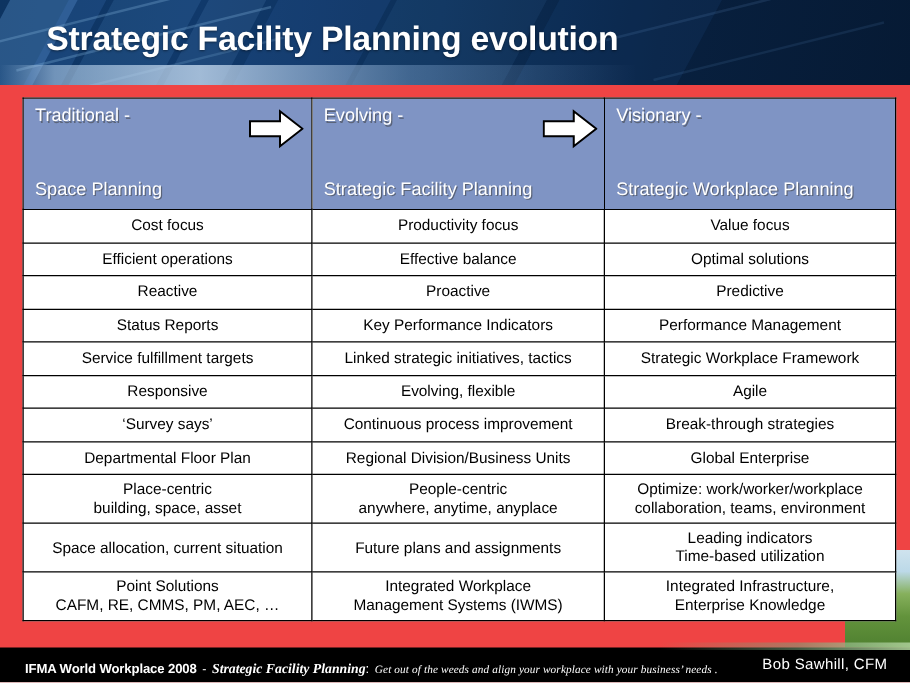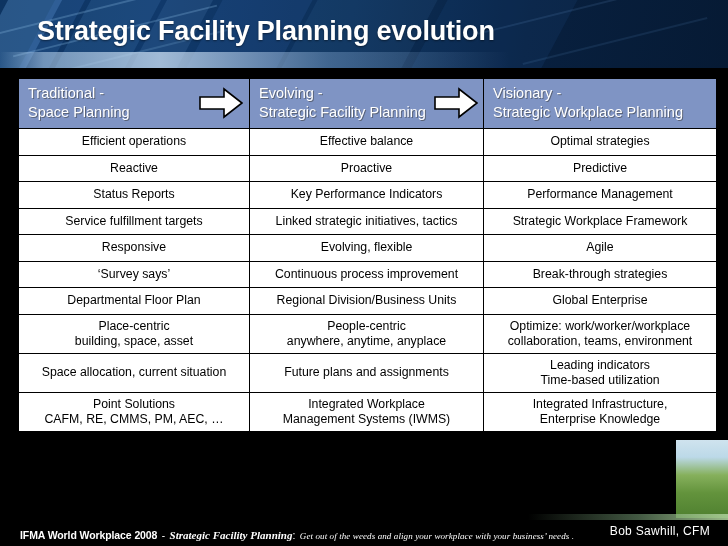--- a/index.html
+++ b/index.html
@@ -8,21 +8,21 @@
     width: 728px;
     height: 546px;
     overflow: hidden;
     font-family: "Liberation Sans", sans-serif;
   }
 
   #slide {
     position: relative;
     width: 728px;
     height: 546px;
-    background: #000000;
+    background: #ef4444;
     overflow: hidden;
   }
 
   
   #header {
     position: absolute;
     left: 0; top: 0;
     width: 728px;
     height: 68px;
     overflow: hidden;
@@ -120,21 +120,21 @@
     font-size: 14.5px;
     line-height: 1.28;
     padding: 5px 24px 6px 9px;
     height: 50px;
     position: relative;
     text-shadow: 1px 1px 0 rgba(60,60,60,0.55);
     white-space: nowrap;
     overflow: visible;
   }
   #matrix tr.head-row td .hl1 { display: block; }
-  #matrix tr.head-row td .hl2 { display: block; }
+  #matrix tr.head-row td .hl2 { display: block; margin-top: 40px; }
 
   #matrix tr.body-row td { height: 26.5px; }
   #matrix tr.body-row.tall td { height: 38px; }
 
   .cell-l1 { display: block; }
   .cell-l2 { display: block; }
 
   
   .block-arrow {
     position: absolute;
@@ -243,27 +243,38 @@
             <span class="hl1">Evolving -</span>
             <span class="hl2">Strategic Facility Planning</span>
           </td>
           <td>
             <span class="hl1">Visionary -</span>
             <span class="hl2">Strategic Workplace Planning</span>
           </td>
         </tr>
         <tr class="body-row">
           <td>
+            <span class="cell-l1">Cost focus</span>
+          </td>
+          <td>
+            <span class="cell-l1">Productivity focus</span>
+          </td>
+          <td>
+            <span class="cell-l1">Value focus</span>
+          </td>
+        </tr>
+        <tr class="body-row">
+          <td>
             <span class="cell-l1">Efficient operations</span>
           </td>
           <td>
             <span class="cell-l1">Effective balance</span>
           </td>
           <td>
-            <span class="cell-l1">Optimal strategies</span>
+            <span class="cell-l1">Optimal solutions</span>
           </td>
         </tr>
         <tr class="body-row">
           <td>
             <span class="cell-l1">Reactive</span>
           </td>
           <td>
             <span class="cell-l1">Proactive</span>
           </td>
           <td>

